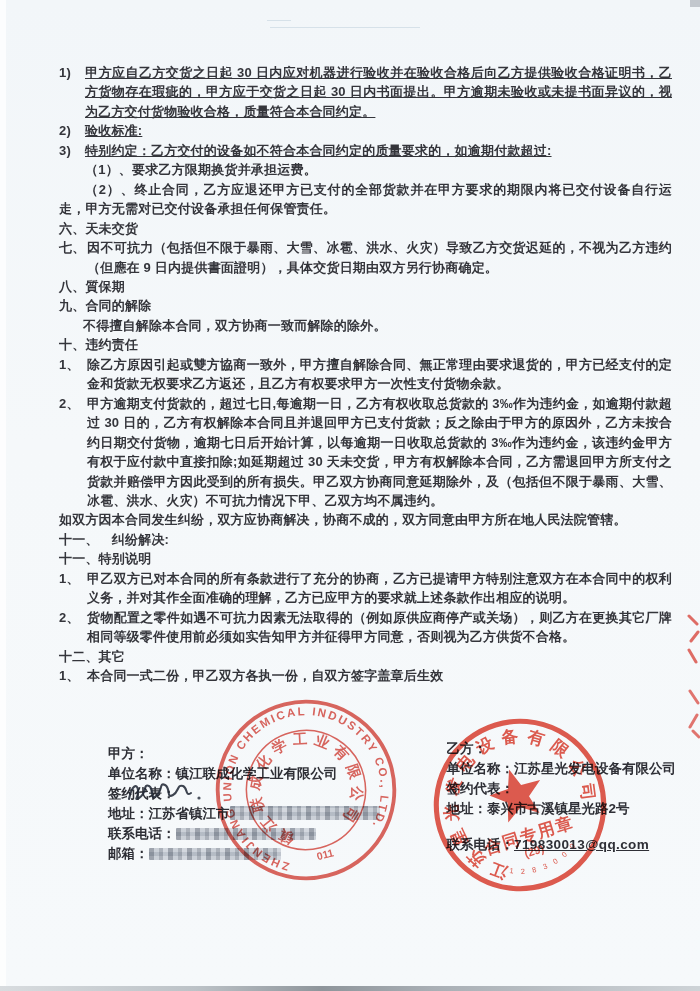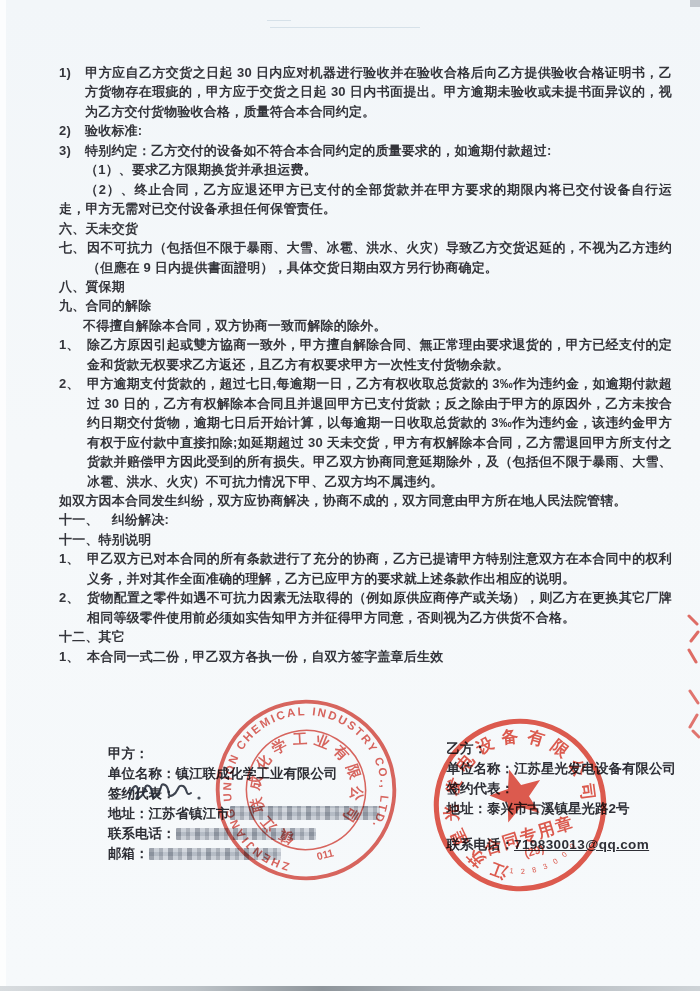--- a/index.html
+++ b/index.html
@@ -8,21 +8,21 @@
         font-family:"Liberation Sans",sans-serif;color:#34353b;}
   .edge-left{position:absolute;left:0;top:0;bottom:0;width:6px;background:rgba(255,255,255,.75);}
   .edge-bottom{position:absolute;left:0;right:0;bottom:0;height:5px;
         background:linear-gradient(90deg,#d8dcdf 0%,#bcc2c7 28%,#8e959b 46%,#a9afb5 62%,#ced3d7 100%);}
   .corner-mark{position:absolute;right:0;top:0;width:10px;height:7px;background:#c2c7cd;}
   .scan-line{position:absolute;background:rgba(150,175,195,.30);height:1px;}
 
   .clauses{position:absolute;left:59px;top:63px;width:613px;
         font-size:13px;line-height:19.45px;font-weight:600;letter-spacing:.2px;}
   .clauses p{margin:0;text-align:justify;}
-  .s-n1{padding-left:26px;}   .s-n1 .lbl{display:inline-block;width:26px;margin-left:-26px;}
+  .s-n1{padding-left:26px;text-decoration:underline;}   .s-n1 .lbl{display:inline-block;width:26px;margin-left:-26px;}
   .s-cnum{padding-left:28px;} .s-cnum .lbl{display:inline-block;width:28px;margin-left:-28px;}
   .s-sub{text-indent:26px;}
   .s-h{font-weight:700;}
   .s-ind{padding-left:28px;}
   .s-ind2{padding-left:24px;}
   .s-plain{}
 
   .sign{position:absolute;left:62px;top:744px;right:24px;display:flex;
         font-size:13.5px;line-height:20px;font-weight:700;color:#2e2f36;margin-left:46px;}
   .party{white-space:nowrap;}
@@ -73,20 +73,21 @@
 
     <p class="clause s-cnum"><span class="lbl">七、</span><span class="txt">因不可抗力（包括但不限于暴雨、大雪、冰雹、洪水、火灾）导致乙方交货迟延的，不视为乙方违约（但應在 9 日内提供書面證明），具体交货日期由双方另行协商确定。</span></p>
 
     <p class="clause s-h"><span class="lbl">八、</span><span class="txt">質保期</span></p>
 
 
     <p class="clause s-h"><span class="lbl">九、</span><span class="txt">合同的解除</span></p>
 
     <p class="clause s-ind2"><span class="txt">不得擅自解除本合同，双方协商一致而解除的除外。</span></p>
 
+    <p class="clause s-h"><span class="lbl">十、</span><span class="txt">违约责任</span></p>
 
     <p class="clause s-cnum"><span class="lbl">1、</span><span class="txt">除乙方原因引起或雙方協商一致外，甲方擅自解除合同、無正常理由要求退货的，甲方已经支付的定金和货款无权要求乙方返还，且乙方有权要求甲方一次性支付货物余款。</span></p>
 
     <p class="clause s-cnum"><span class="lbl">2、</span><span class="txt">甲方逾期支付货款的，超过七日,每逾期一日，乙方有权收取总货款的 3‰作为违约金，如逾期付款超过 30 日的，乙方有权解除本合同且并退回甲方已支付货款；反之除由于甲方的原因外，乙方未按合约日期交付货物，逾期七日后开始计算，以每逾期一日收取总货款的 3‰作为违约金，该违约金甲方有权于应付款中直接扣除;如延期超过 30 天未交货，甲方有权解除本合同，乙方需退回甲方所支付之货款并赔偿甲方因此受到的所有损失。甲乙双方协商同意延期除外，及（包括但不限于暴雨、大雪、冰雹、洪水、火灾）不可抗力情况下甲、乙双方均不属违约。</span></p>
 
     <p class="clause s-plain"><span class="txt">如双方因本合同发生纠纷，双方应协商解决，协商不成的，双方同意由甲方所在地人民法院管辖。</span></p>
 
     <p class="clause s-h"><span class="lbl">十一、　</span><span class="txt">纠纷解决:</span></p>
 
     <p class="clause s-h"><span class="lbl">十一、</span><span class="txt">特别说明</span></p>

